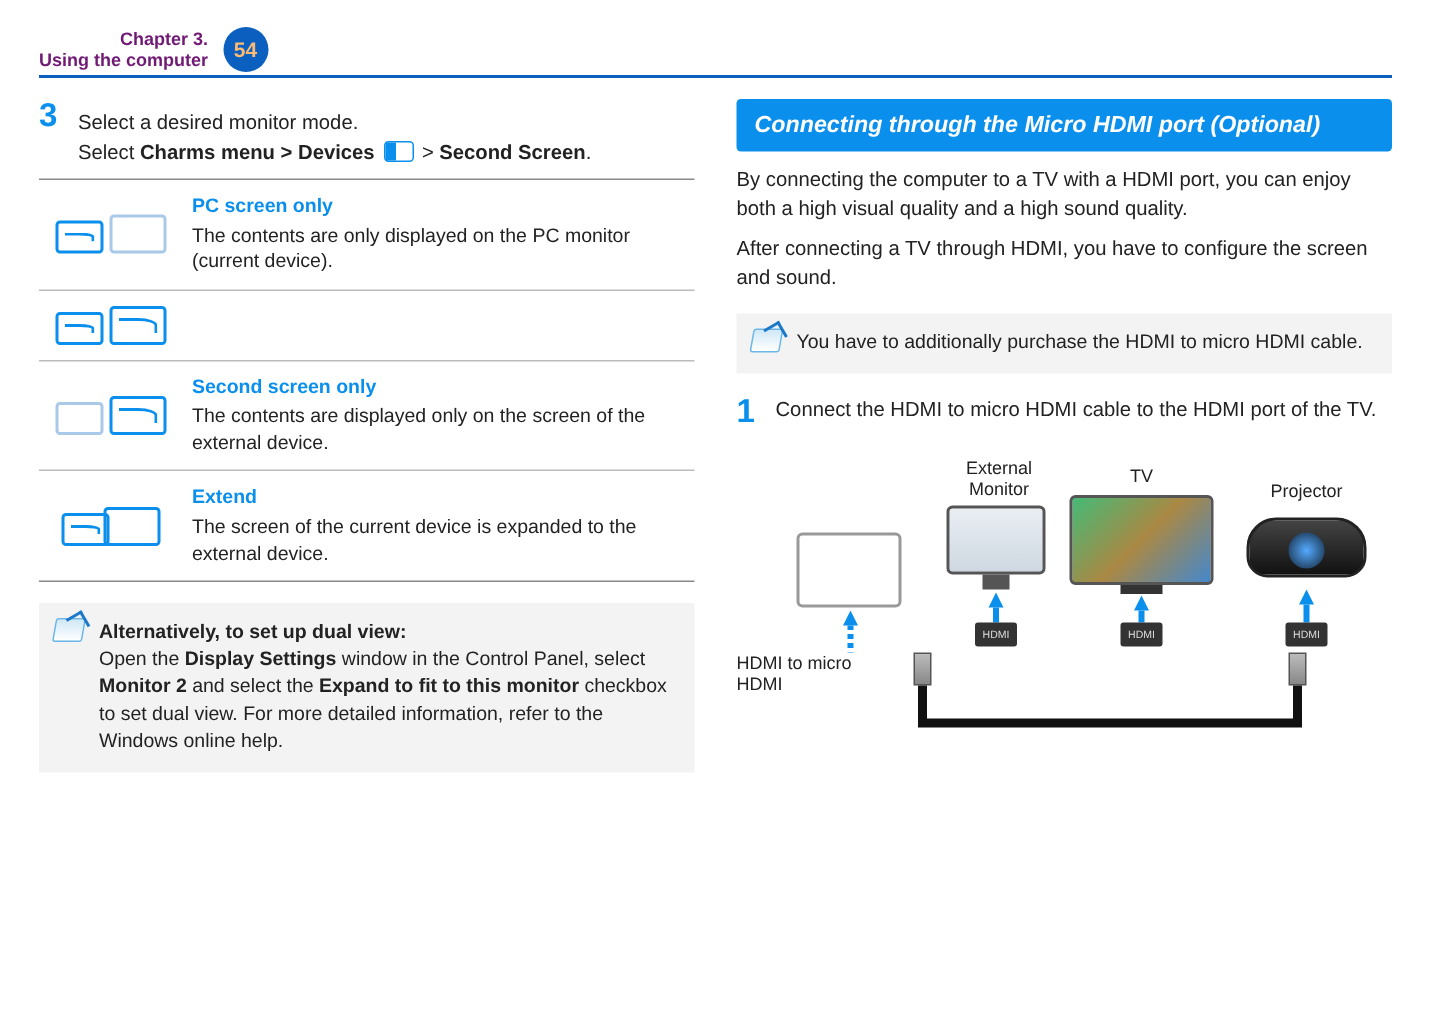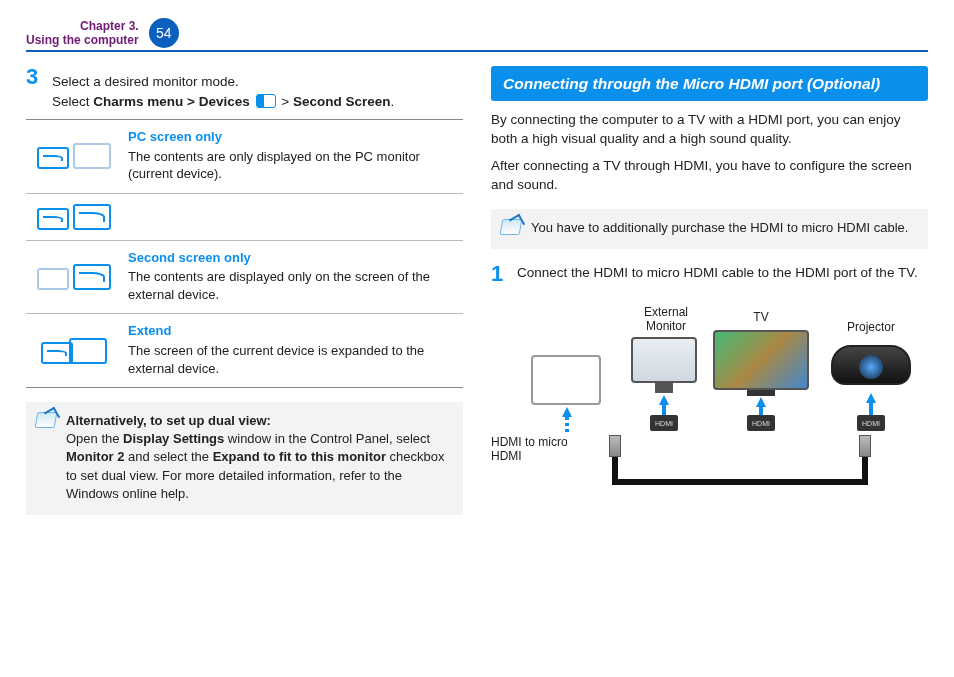--- a/index.html
+++ b/index.html
@@ -36,22 +36,22 @@
     font-size: 12px;
     font-weight: 700;
     color: #701a75;
     line-height: 1.2;
   }
   .page-badge {
     width: 30px;
     height: 30px;
     border-radius: 50%;
     background: #0a5fbf;
-    color: #ffffff;
-    font-weight: 400;
+    color: #fdba74;
+    font-weight: 700;
     font-size: 14px;
     display: flex;
     align-items: center;
     justify-content: center;
   }
   .columns {
     display: flex;
     gap: 28px;
   }
   .col {

